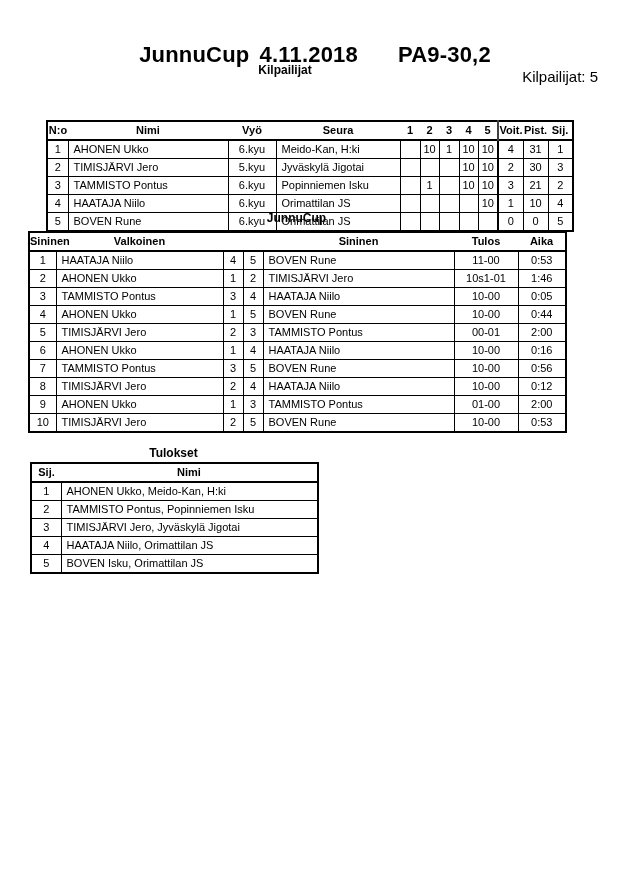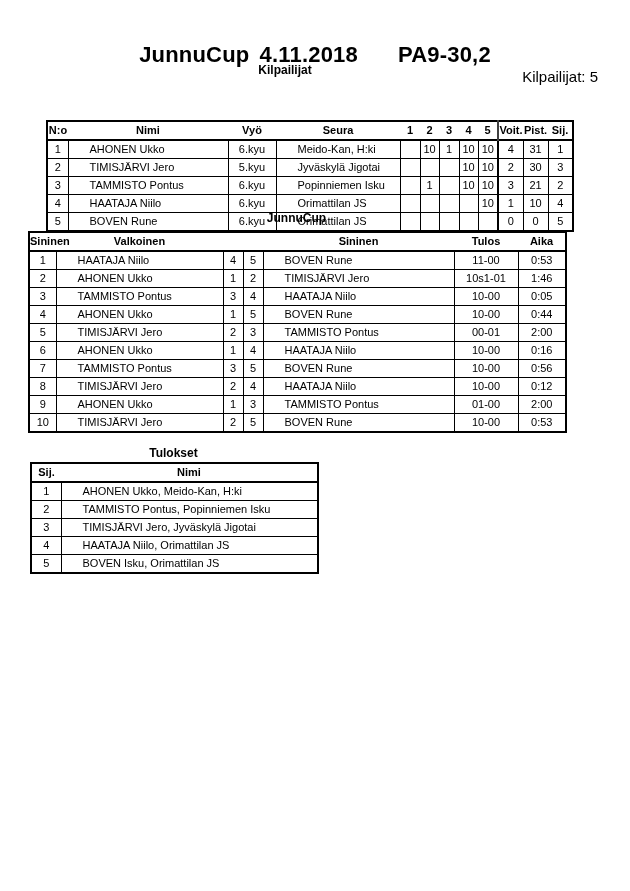--- a/index.html
+++ b/index.html
@@ -39,21 +39,21 @@
   #t2{top:231px;left:28px;width:537px;}
   #t3{top:462px;left:30px;width:287px;}
   th,td{
     padding:0;height:17px;line-height:17px;
     white-space:nowrap;text-align:center;
     font-weight:normal;overflow:visible;
   }
   th{font-weight:bold;border:none;}
   thead tr{border-bottom:2px solid #000;}
   td{border:1px solid #000;}
-  .al{text-align:left;padding-left:21px;overflow:hidden;}
+  .al{text-align:left;padding-left:5px;overflow:hidden;}
   .thick,td.thick{border-left:2px solid #000;}
   th.thick{border-left:2px solid #404040;}
 </style>
 </head>
 <body>
 
 <div class="page-title">
   <span class="t-event">JunnuCup</span><span class="t-date">4.11.2018</span><span class="t-cat">PA9-30,2</span>
 </div>
 

